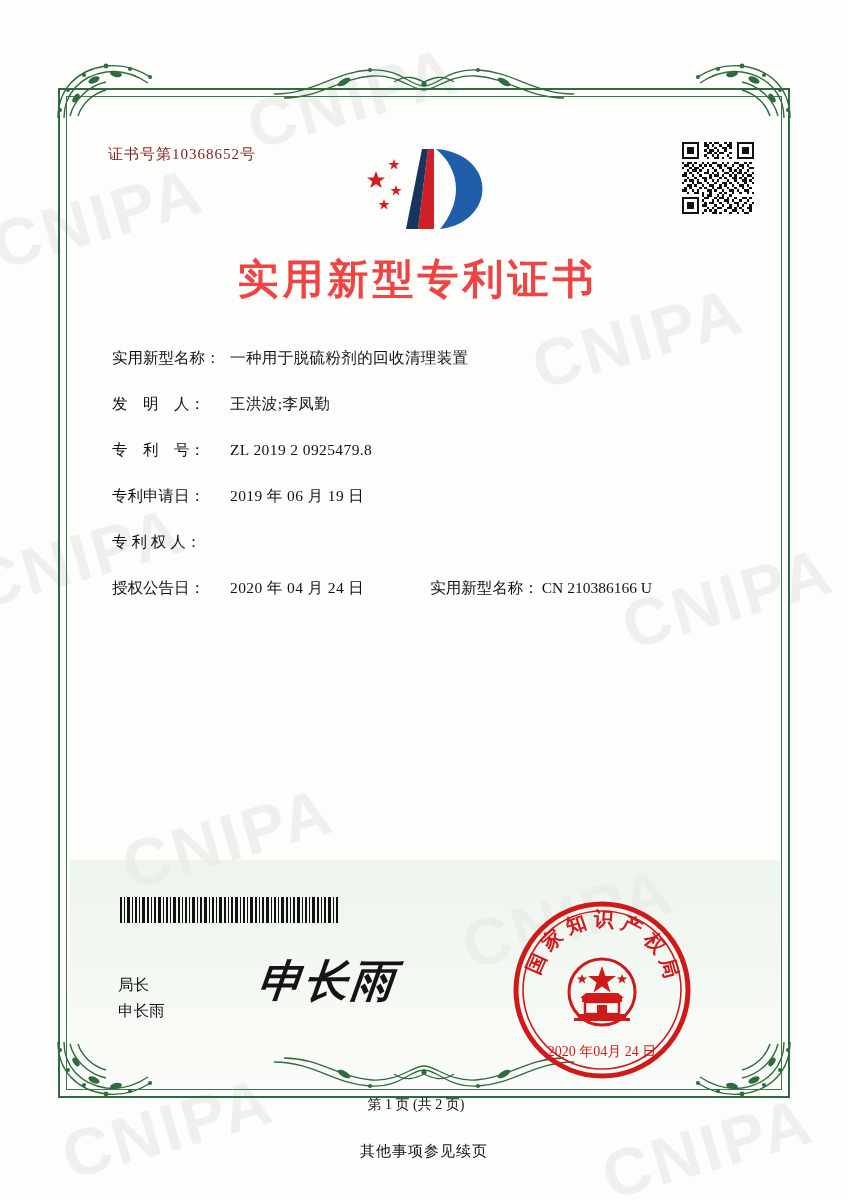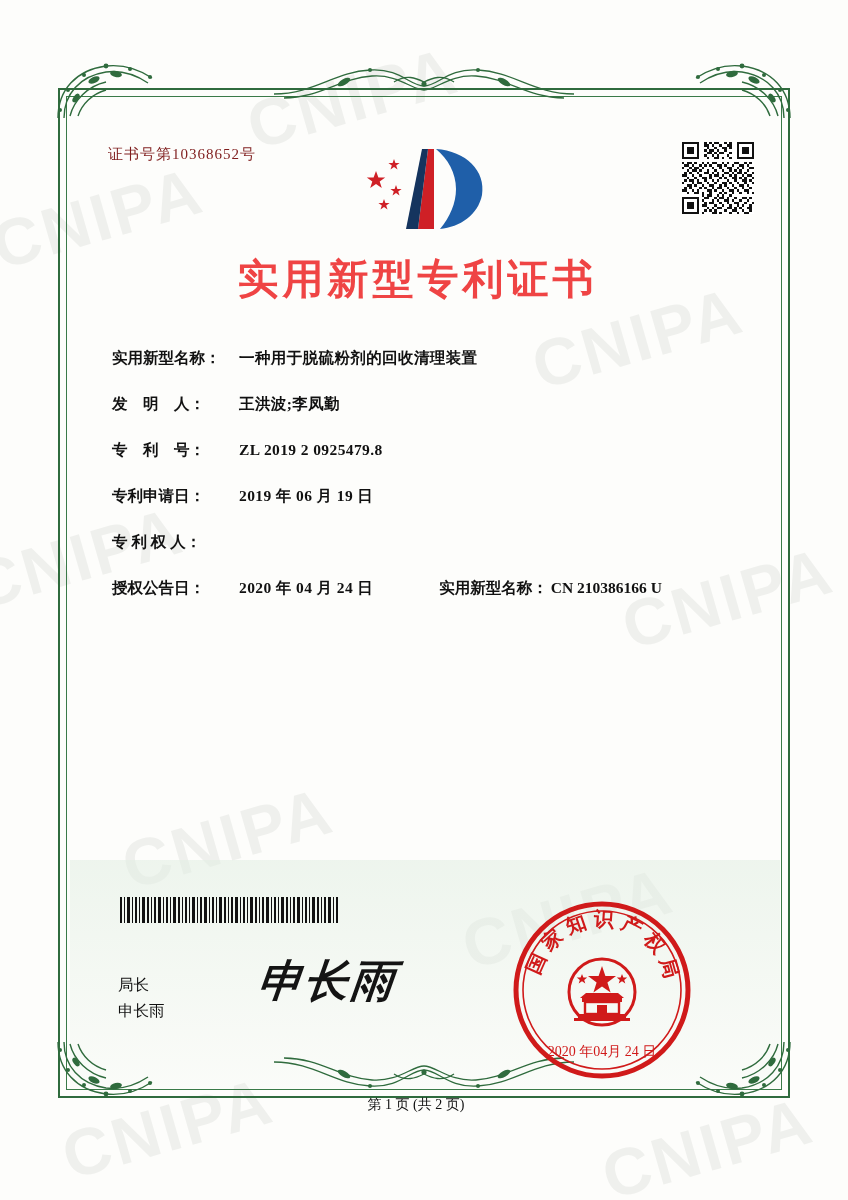--- a/index.html
+++ b/index.html
@@ -122,32 +122,30 @@
     position: absolute;
     left: 112px; top: 348px;
     width: 640px;
     font-size: 15.5px;
     color: #111;
   }
   .field-row {
     display: flex;
     align-items: baseline;
     margin-bottom: 25px;
-    font-weight: bold;
   }
   .field-label {
     width: 118px;
     flex: 0 0 118px;
     letter-spacing: 0px;
     white-space: nowrap;
   }
   .field-value {
     flex: 1;
     letter-spacing: 0.4px;
-    margin-left: 9px;
   }
   .field-row.double .field-value { flex: 0 0 auto; }
   .field-sub-label {
     margin-left: 66px;
     white-space: nowrap;
   }
   .field-sub-value {
     margin-left: 3px;
     white-space: nowrap;
   }
@@ -754,14 +752,15 @@
         <textPath href="#sealArc" startOffset="7%">国家知识产权局</textPath>
       </text>
       <text x="94" y="160" text-anchor="middle" font-family="'Liberation Serif', serif" font-size="14" fill="#d01a1a">2020 年04月 24 日</text>
     </svg>
   </div>
   <div style="position:absolute;left:0;top:0;width:0;height:0;overflow:hidden;">
     
   </div>
 
   <div class="page-num">第 1 页 (共 2 页)</div>
+  <div class="footer-note">其他事项参见续页</div>
 
 </div>
 
 </body></html>

